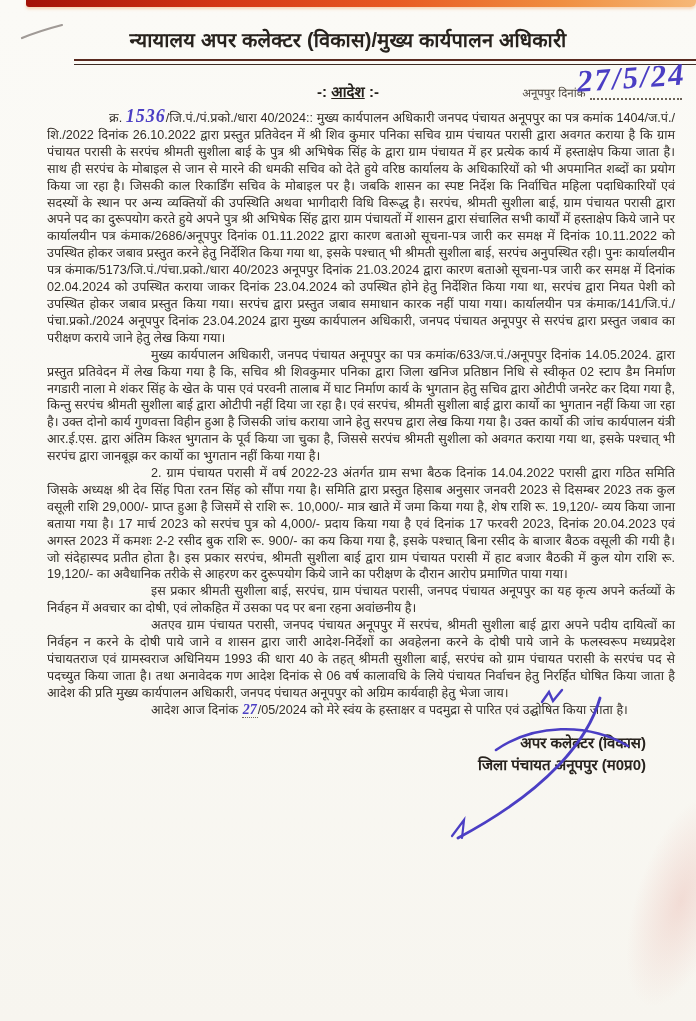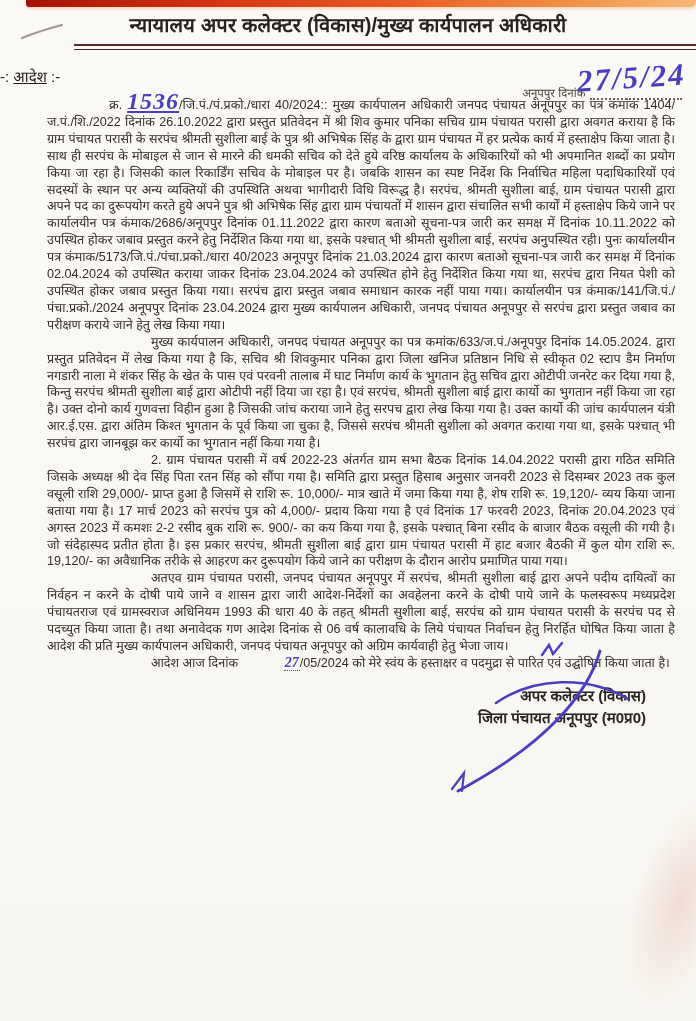--- a/index.html
+++ b/index.html
@@ -14,58 +14,58 @@
     color:#322e28;
   }
   .scan-strip{
     position:absolute;top:0;left:26px;right:0;height:7px;
     background:linear-gradient(90deg,#a31208 0%,#d33514 28%,#e85a22 55%,#f08f41 80%,#f6b877 100%);
     border-radius:0 0 5px 3px;
     box-shadow:0 2px 3px rgba(240,144,64,.35);
   }
   .pencil-mark{position:absolute;top:18px;left:14px;}
   .header{
-    padding-top:11px;text-align:center;font-weight:bold;
+    padding-top:26px;text-align:center;font-weight:bold;
     font-size:20px;line-height:28px;color:#27221d;
     letter-spacing:.2px;
   }
   .rules{margin:5px 0 0 74px;}
   .rules .r1{border-top:2px solid #5a2a20;}
   .rules .r2{border-top:1.5px solid #3e2c24;margin-top:3px;}
   .dateline{position:absolute;top:82px;right:14px;white-space:nowrap;}
   .dl-label{font-size:11.5px;color:#4c453c;vertical-align:bottom;}
   .dl-dots{display:inline-block;width:92px;height:13px;border-bottom:2px dotted #6b6258;vertical-align:bottom;}
   .dl-hw{
     position:absolute;right:-4px;top:-22px;
     font-family:"Liberation Serif","DejaVu Serif",serif;
     font-style:italic;font-weight:bold;font-size:31px;
     color:#4b3ec4;transform:rotate(-4deg);letter-spacing:2px;
   }
   .order-heading{
-    margin-top:16px;font-weight:normal;
+    text-align:center;margin-top:16px;font-weight:bold;
     font-size:15px;color:#25211c;
   }
   .order-heading .word{text-decoration:underline;}
   .doc-body{
     margin:7px 21px 0 47px;
     text-align:justify;
     font-size:12.6px;line-height:16.9px;color:#322d27;
   }
   .doc-body p{margin:0;}
   .p-first{text-indent:62px;}
   .p-ind{text-indent:104px;}
   .hw-num{
     font-family:"Liberation Serif","DejaVu Serif",serif;
-    font-style:italic;font-weight:bold;font-size:24px;
-    color:#4b3ec4;letter-spacing:1px;text-decoration:underline;
+    font-style:italic;font-weight:bold;font-size:18px;
+    color:#4b3ec4;letter-spacing:1px;
   }
   .hw-day{
     font-family:"Liberation Serif","DejaVu Serif",serif;
     font-style:italic;font-weight:bold;font-size:14px;
-    color:#4b3ec4;border-bottom:1px dotted #6b6258;padding:0 1px;margin-left:42px;
+    color:#4b3ec4;border-bottom:1px dotted #6b6258;padding:0 1px;
   }
   .sig-wrap{position:relative;margin-top:13px;}
   .sig{
     text-align:right;padding-right:50px;font-weight:bold;
     font-size:15px;line-height:22px;color:#28231e;
   }
   .sig-scribble{position:absolute;right:28px;top:-44px;pointer-events:none;}
   .scan-smudge{
     position:absolute;right:-30px;bottom:10px;width:90px;height:220px;
     background:radial-gradient(closest-side,rgba(228,160,150,.30),rgba(228,160,150,0));
@@ -101,20 +101,21 @@
   <div class="order-heading">
     <span>-: </span><span class="word">आदेश</span><span> :-</span>
   </div>
 
   <div class="doc-body">
     <p class="p-first">
       <span>क्र. </span><span class="hw-num">1536</span><span>/जि.पं./पं.प्रको./धारा 40/2024::  मुख्य कार्यपालन अधिकारी जनपद पंचायत अनूपपुर का पत्र कमांक 1404/ज.पं./शि./2022 दिनांक 26.10.2022 द्वारा प्रस्तुत प्रतिवेदन में श्री शिव कुमार पनिका सचिव ग्राम पंचायत परासी द्वारा अवगत कराया है कि ग्राम पंचायत परासी के सरपंच श्रीमती सुशीला बाई के पुत्र श्री अभिषेक सिंह के द्वारा ग्राम पंचायत में हर प्रत्येक कार्य में हस्ताक्षेप किया जाता है। साथ ही सरपंच के मोबाइल से जान से मारने की धमकी सचिव को देते हुये वरिष्ठ कार्यालय के अधिकारियों को भी अपमानित शब्दों का प्रयोग किया जा रहा है। जिसकी काल रिकार्डिंग सचिव के मोबाइल पर है। जबकि शासन का स्पष्ट निर्देश कि निर्वाचित महिला पदाधिकारियों एवं सदस्यों के स्थान पर अन्य व्यक्तियों की उपस्थिति अथवा भागीदारी विधि विरूद्ध है। सरपंच, श्रीमती सुशीला बाई, ग्राम पंचायत परासी द्वारा अपने पद का दुरूपयोग करते हुये अपने पुत्र श्री अभिषेक सिंह द्वारा ग्राम पंचायतों में शासन द्वारा संचालित सभी कार्यों में हस्ताक्षेप किये जाने पर कार्यालयीन पत्र कंमाक/2686/अनूपपुर दिनांक 01.11.2022 द्वारा कारण बताओ सूचना-पत्र जारी कर समक्ष में दिनांक 10.11.2022 को उपस्थित होकर जबाव प्रस्तुत करने हेतु निर्देशित किया गया था, इसके पश्चात् भी श्रीमती सुशीला बाई, सरपंच अनुपस्थित रही। पुनः कार्यालयीन पत्र कंमाक/5173/जि.पं./पंचा.प्रको./धारा 40/2023 अनूपपुर दिनांक 21.03.2024 द्वारा कारण बताओ सूचना-पत्र जारी कर समक्ष में दिनांक 02.04.2024 को उपस्थित कराया जाकर दिनांक 23.04.2024 को उपस्थित होने हेतु निर्देशित किया गया था, सरपंच द्वारा नियत पेशी को उपस्थित होकर जबाव प्रस्तुत किया गया। सरपंच द्वारा प्रस्तुत जबाव समाधान कारक नहीं पाया गया। कार्यालयीन पत्र कंमाक/141/जि.पं./पंचा.प्रको./2024 अनूपपुर दिनांक 23.04.2024 द्वारा मुख्य कार्यपालन अधिकारी, जनपद पंचायत अनूपपुर से सरपंच द्वारा प्रस्तुत जबाव का परीक्षण कराये जाने हेतु लेख किया गया।</span>
     </p>
     <p class="p-ind">मुख्य कार्यपालन अधिकारी, जनपद पंचायत अनूपपुर का पत्र कमांक/633/ज.पं./अनूपपुर दिनांक 14.05.2024. द्वारा प्रस्तुत प्रतिवेदन में लेख किया गया है कि, सचिव श्री शिवकुमार पनिका द्वारा जिला खनिज प्रतिष्ठान निधि से स्वीकृत 02 स्टाप डैम निर्माण नगडारी नाला मे शंकर सिंह के खेत के पास एवं परवनी तालाब में घाट निर्माण कार्य के भुगतान हेतु सचिव द्वारा ओटीपी जनरेट कर दिया गया है, किन्तु सरपंच श्रीमती सुशीला बाई द्वारा ओटीपी नहीं दिया जा रहा है। एवं सरपंच, श्रीमती सुशीला बाई द्वारा कार्यो का भुगतान नहीं किया जा रहा है। उक्त दोनो कार्य गुणवत्ता विहीन हुआ है जिसकी जांच कराया जाने हेतु सरपच द्वारा लेख किया गया है। उक्त कार्यो की जांच कार्यपालन यंत्री आर.ई.एस. द्वारा अंतिम किश्त भुगतान के पूर्व किया जा चुका है, जिससे सरपंच श्रीमती सुशीला को अवगत कराया गया था, इसके पश्चात् भी सरपंच द्वारा जानबूझ कर कार्यो का भुगतान नहीं किया गया है।</p>
     <p class="p-ind">2.    ग्राम पंचायत परासी में वर्ष 2022-23 अंतर्गत ग्राम सभा बैठक दिनांक 14.04.2022 परासी द्वारा गठित समिति जिसके अध्यक्ष श्री देव सिंह पिता रतन सिंह को सौंपा गया है। समिति द्वारा प्रस्तुत हिसाब अनुसार जनवरी 2023 से दिसम्बर 2023 तक कुल वसूली राशि 29,000/- प्राप्त हुआ है जिसमें से राशि रू. 10,000/- मात्र खाते में जमा किया गया है, शेष राशि रू. 19,120/- व्यय किया जाना बताया गया है। 17 मार्च 2023 को सरपंच पुत्र को 4,000/- प्रदाय किया गया है एवं दिनांक 17 फरवरी 2023, दिनांक 20.04.2023 एवं अगस्त 2023 में कमशः 2-2 रसीद बुक राशि रू. 900/- का कय किया गया है, इसके पश्चात् बिना रसीद के बाजार बैठक वसूली की गयी है। जो संदेहास्पद प्रतीत होता है। इस प्रकार सरपंच, श्रीमती सुशीला बाई द्वारा ग्राम पंचायत परासी में हाट बजार बैठकी में कुल योग राशि रू. 19,120/- का अवैधानिक तरीके से आहरण कर दुरूपयोग किये जाने का परीक्षण के दौरान आरोप प्रमाणित पाया गया।</p>
+    <p class="p-ind">इस प्रकार श्रीमती सुशीला बाई, सरपंच, ग्राम पंचायत परासी, जनपद पंचायत अनूपपुर का यह कृत्य अपने कर्तव्यों के निर्वहन में अवचार का दोषी, एवं लोकहित में उसका पद पर बना रहना अवांछनीय है।</p>
     <p class="p-ind">अतएव ग्राम पंचायत परासी, जनपद पंचायत अनूपपुर में सरपंच, श्रीमती सुशीला बाई द्वारा अपने पदीय दायित्वों का निर्वहन न करने के दोषी पाये जाने व शासन द्वारा जारी आदेश-निर्देशों का अवहेलना करने के दोषी पाये जाने के फलस्वरूप मध्यप्रदेश पंचायतराज एवं ग्रामस्वराज अधिनियम 1993 की धारा 40 के तहत् श्रीमती सुशीला बाई, सरपंच को ग्राम पंचायत परासी के सरपंच पद से पदच्युत किया जाता है। तथा अनावेदक गण आदेश दिनांक से 06 वर्ष कालावधि के लिये पंचायत निर्वाचन हेतु निरर्हित घोषित किया जाता है आदेश की प्रति मुख्य कार्यपालन अधिकारी, जनपद पंचायत अनूपपुर को अग्रिम कार्यवाही हेतु भेजा जाय।</p>
     <p class="p-ind">
       <span>आदेश आज दिनांक </span><span class="hw-day">27</span><span>/05/2024 को मेरे स्वंय के हस्ताक्षर व पदमुद्रा से पारित एवं उद्घोषित किया जाता है।</span>
     </p>
   </div>
 
   <div class="sig-wrap">
     <svg class="sig-scribble" width="230" height="170" viewBox="0 0 230 170">
       <path d="M104,14 l7,-10 l4,9 l9,-11" stroke="#4b3ec4" stroke-width="2.4" fill="none" stroke-linecap="round"></path>
       <path d="M58,62 C95,36 150,34 190,58" stroke="#4b3ec4" stroke-width="2.6" fill="none" stroke-linecap="round"></path>

